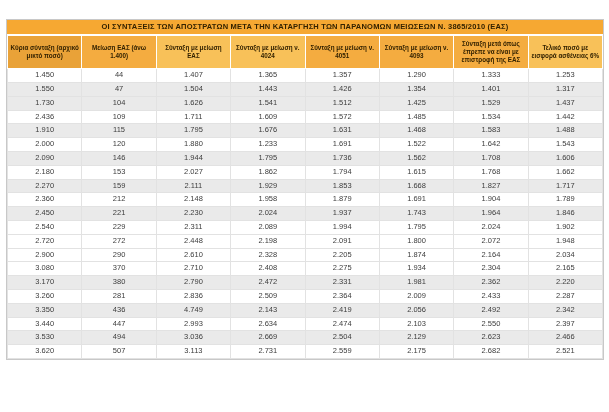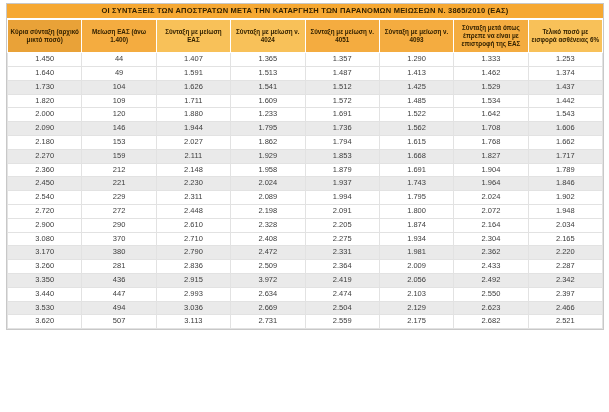--- a/index.html
+++ b/index.html
@@ -1,19 +1,19 @@
 <!DOCTYPE html>
 <html><head>
 <meta charset="utf-8">
 <style>
   html,body{margin:0;padding:0;background:#ffffff;}
   body{font-family:"Liberation Sans", sans-serif;}
   .page{
     width:609px;height:412px;box-sizing:border-box;
-    padding:3px 5px 4px 6px;background:#ffffff;overflow:hidden;
+    padding:19px 5px 4px 6px;background:#ffffff;overflow:hidden;
   }
   .table-wrap{
     border:1px solid #c8c8c8;
   }
   .title-bar{
     background:#F6A832;color:#332200;
     font-size:7.5px;font-weight:bold;text-align:center;
     padding:3px 2px;letter-spacing:.2px;line-height:1.1;
     border-bottom:1px solid #ffffff;
   }
@@ -58,49 +58,59 @@
           <tr>
             <td>1.450</td>
             <td>44</td>
             <td>1.407</td>
             <td>1.365</td>
             <td>1.357</td>
             <td>1.290</td>
             <td>1.333</td>
             <td>1.253</td>
           </tr>
-          <tr>
-            <td>1.640</td>
-            <td>49</td>
-            <td>1.591</td>
-            <td>1.513</td>
-            <td>1.487</td>
-            <td>1.413</td>
-            <td>1.462</td>
-            <td>1.374</td>
+          <tr class="alt">
+            <td>1.550</td>
+            <td>47</td>
+            <td>1.504</td>
+            <td>1.443</td>
+            <td>1.426</td>
+            <td>1.354</td>
+            <td>1.401</td>
+            <td>1.317</td>
           </tr>
           <tr class="alt">
             <td>1.730</td>
             <td>104</td>
             <td>1.626</td>
             <td>1.541</td>
             <td>1.512</td>
             <td>1.425</td>
             <td>1.529</td>
             <td>1.437</td>
           </tr>
           <tr>
-            <td>1.820</td>
+            <td>2.436</td>
             <td>109</td>
             <td>1.711</td>
             <td>1.609</td>
             <td>1.572</td>
             <td>1.485</td>
             <td>1.534</td>
             <td>1.442</td>
+          </tr>
+          <tr class="alt">
+            <td>1.910</td>
+            <td>115</td>
+            <td>1.795</td>
+            <td>1.676</td>
+            <td>1.631</td>
+            <td>1.468</td>
+            <td>1.583</td>
+            <td>1.488</td>
           </tr>
           <tr>
             <td>2.000</td>
             <td>120</td>
             <td>1.880</td>
             <td>1.233</td>
             <td>1.691</td>
             <td>1.522</td>
             <td>1.642</td>
             <td>1.543</td>
@@ -211,22 +221,22 @@
             <td>2.836</td>
             <td>2.509</td>
             <td>2.364</td>
             <td>2.009</td>
             <td>2.433</td>
             <td>2.287</td>
           </tr>
           <tr class="alt">
             <td>3.350</td>
             <td>436</td>
-            <td>2.915</td>
-            <td>3.972</td>
+            <td>4.749</td>
+            <td>2.143</td>
             <td>2.419</td>
             <td>2.056</td>
             <td>2.492</td>
             <td>2.342</td>
           </tr>
           <tr>
             <td>3.440</td>
             <td>447</td>
             <td>2.993</td>
             <td>2.634</td>

